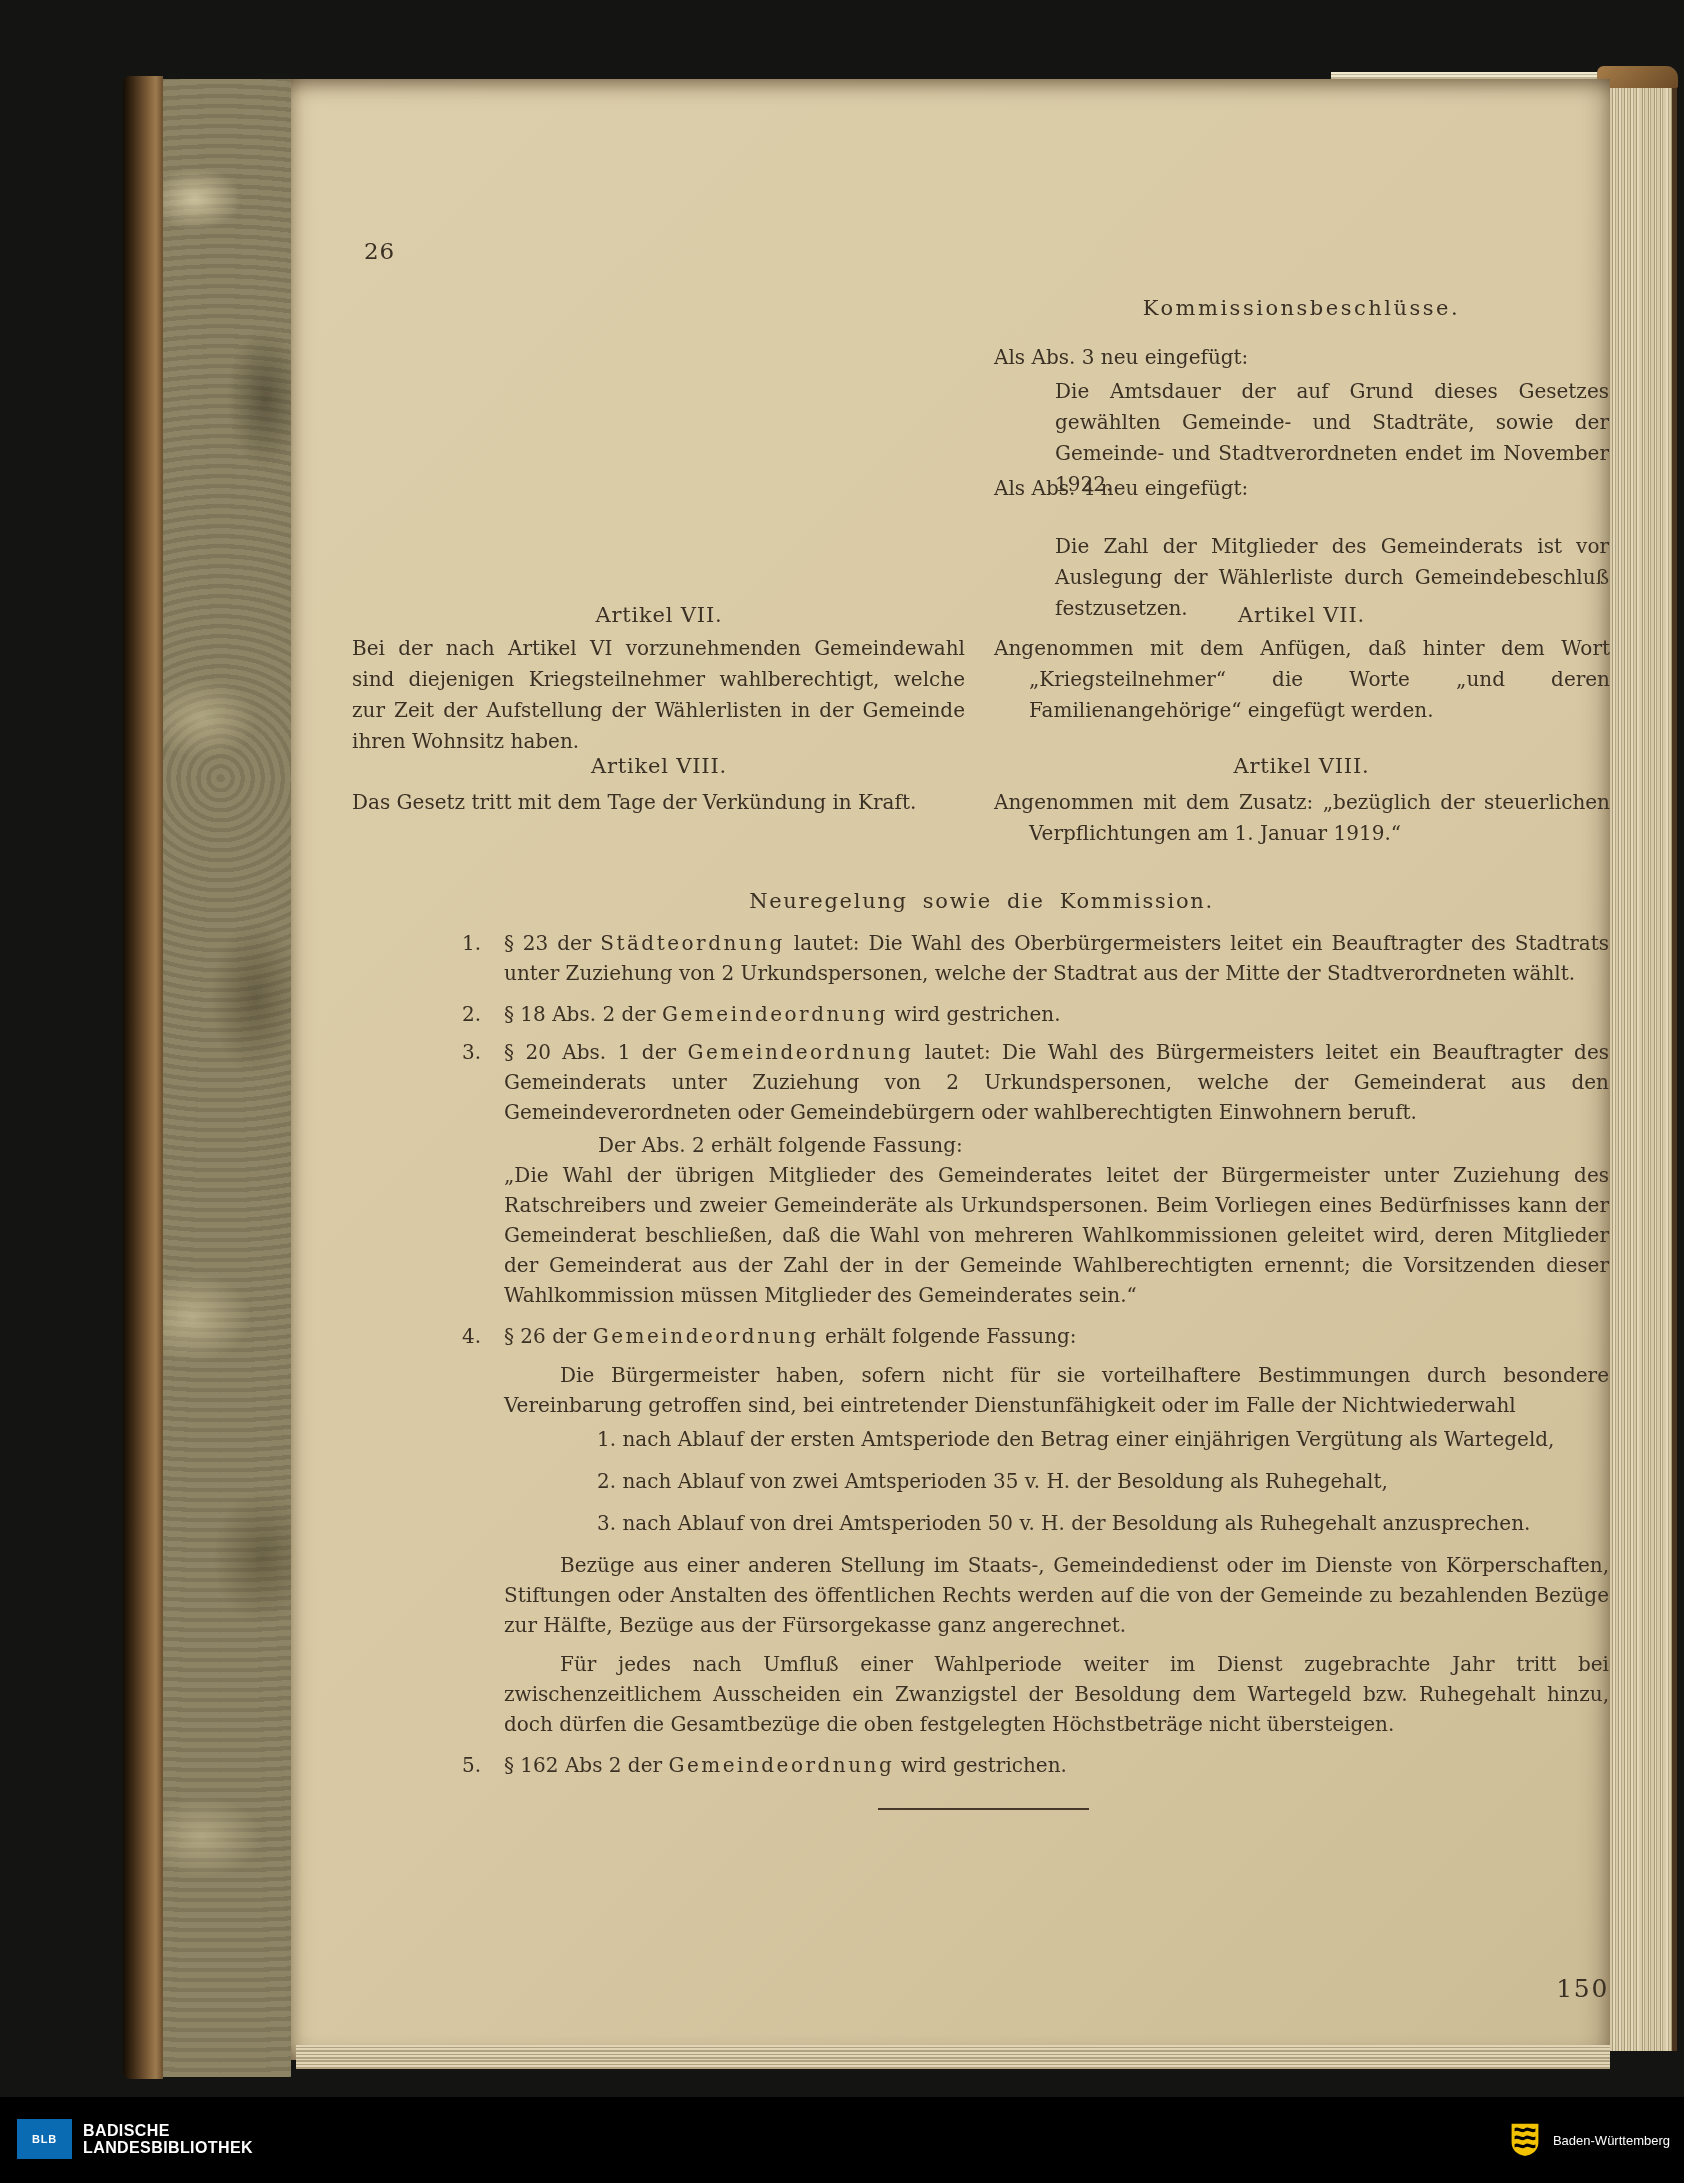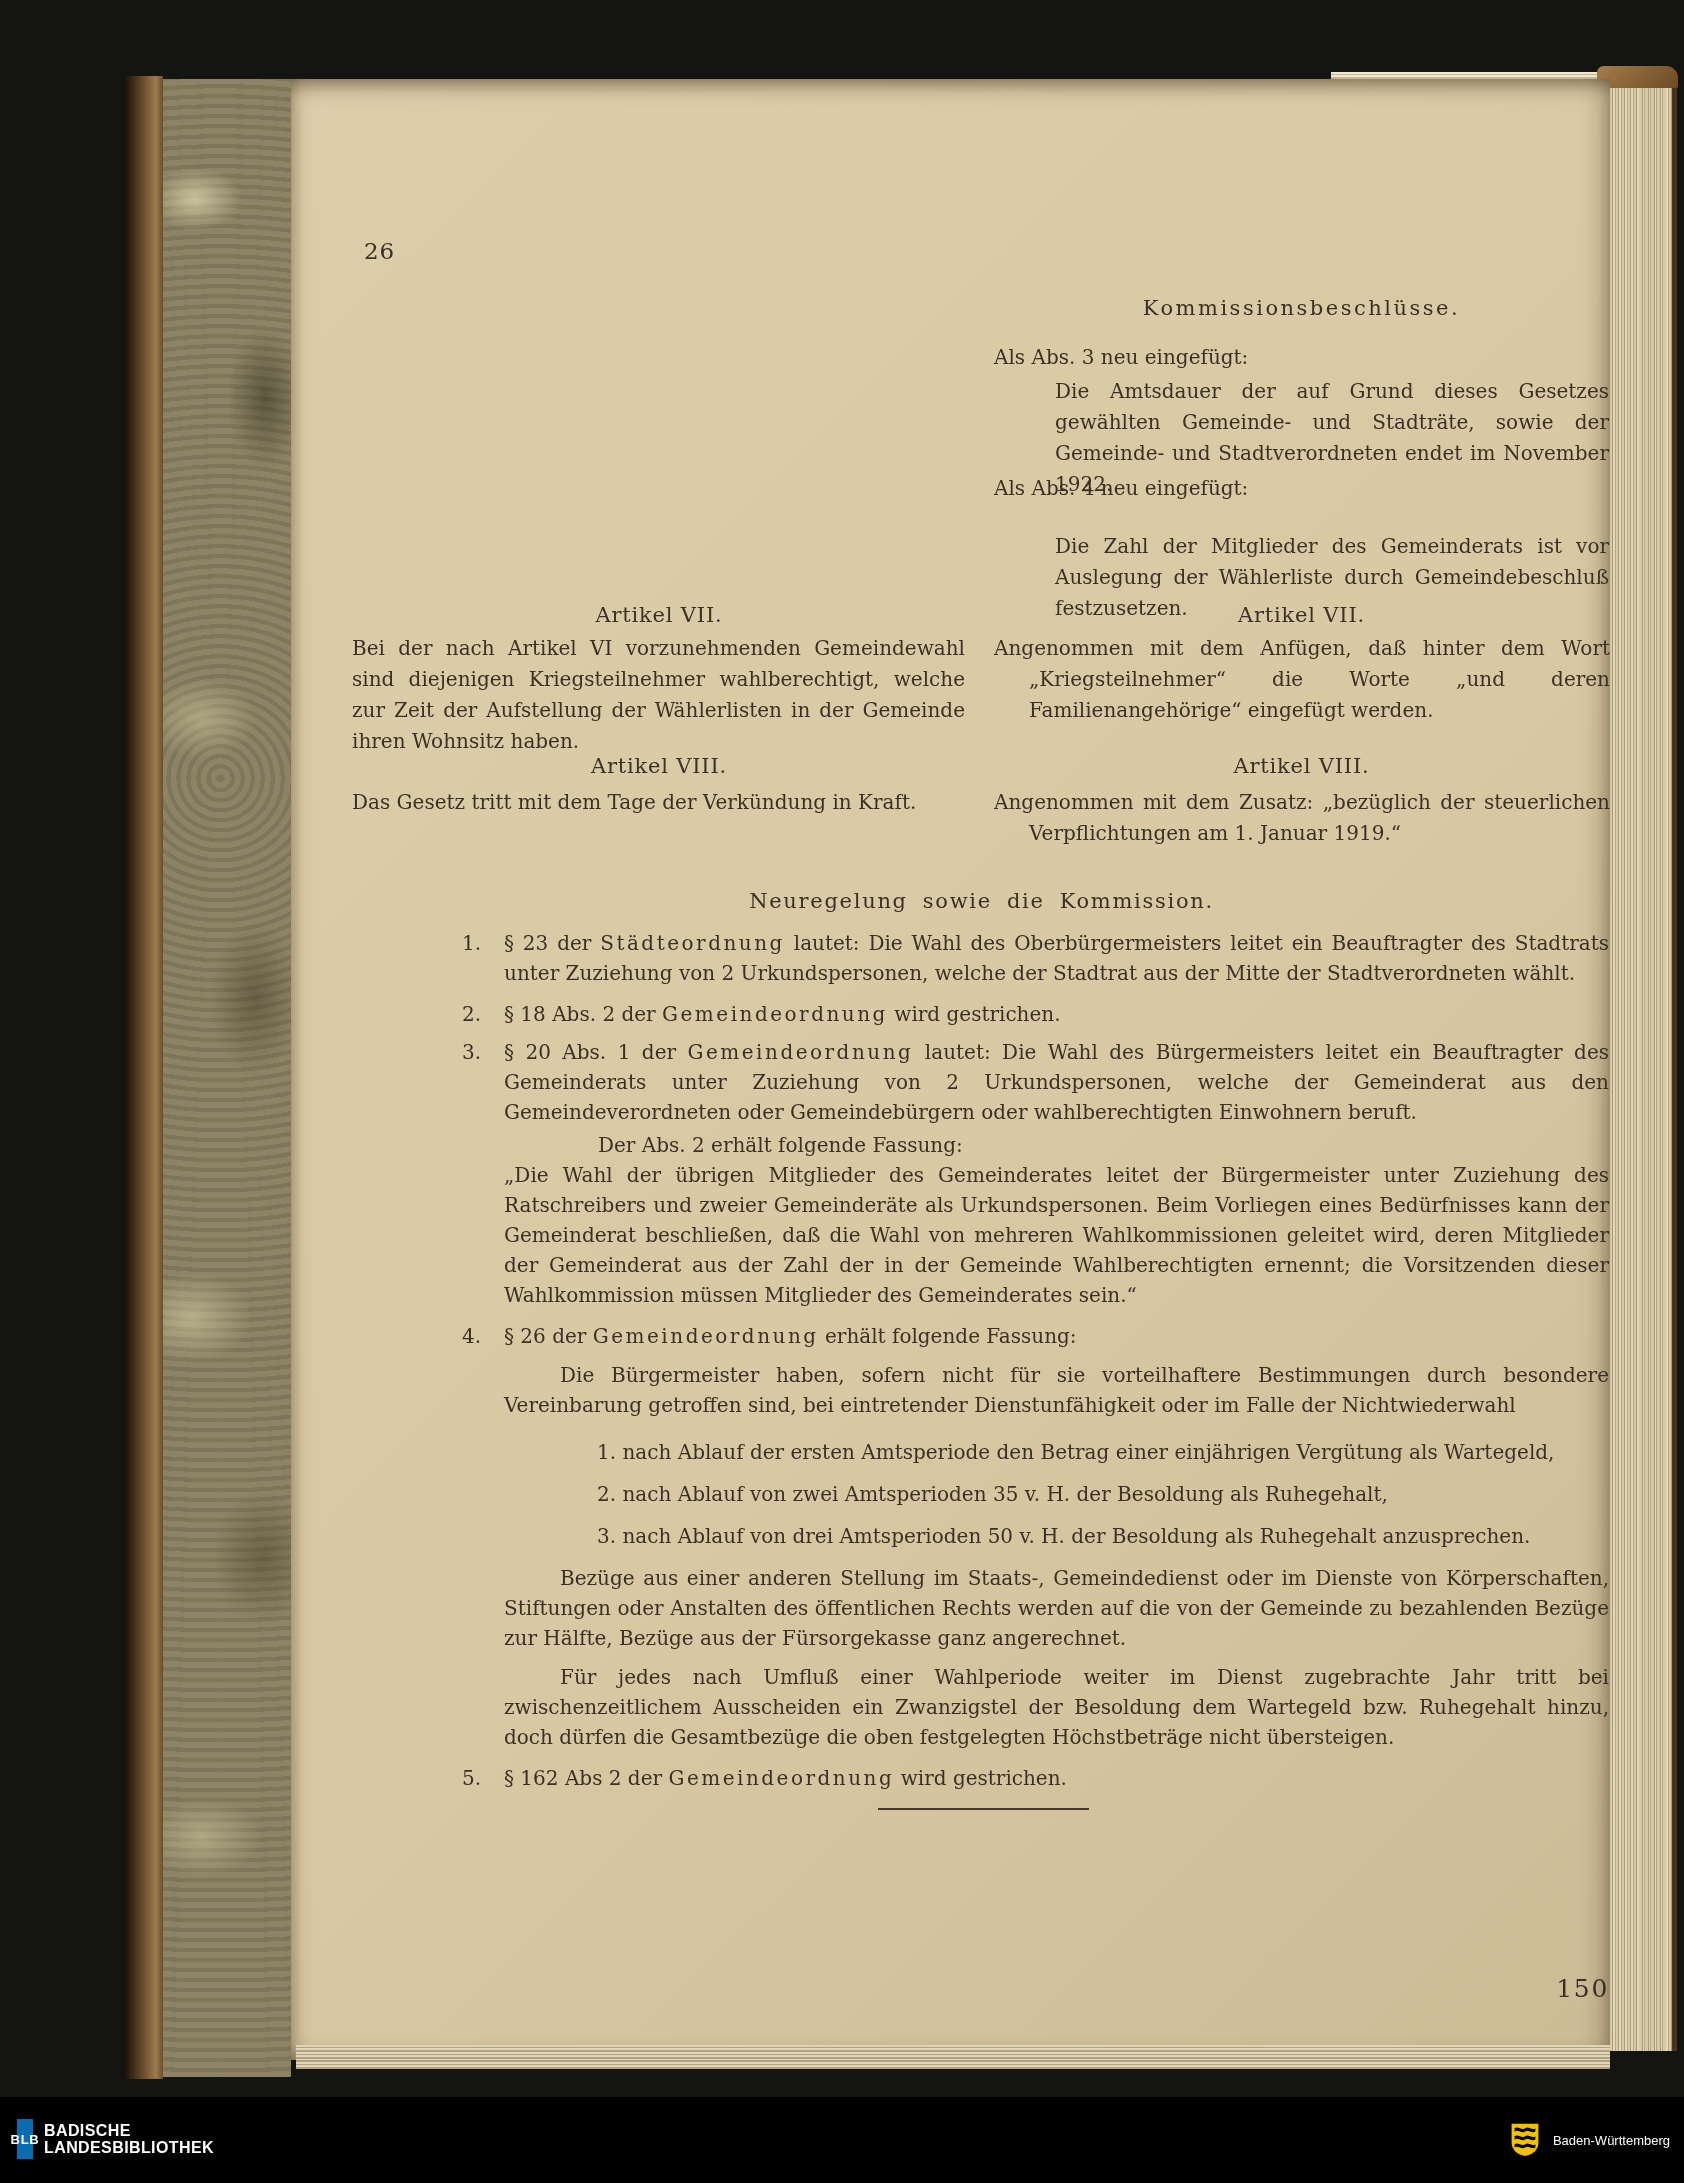--- a/index.html
+++ b/index.html
@@ -48,32 +48,32 @@
 
   .comm-head{letter-spacing:1.7px;word-spacing:6.7px;font-size:21px;}
   .comm-list{position:absolute;left:462px;top:928px;width:1147px;color:#3b3024;
              font-size:20px;line-height:30px;}
   .item{display:flex;margin-bottom:11px;}
   .item .num{width:42px;flex:none;}
   .item .body{flex:1;text-align:justify;}
   .sub-label{margin-top:2.5px;margin-left:94px;text-align:left;}
   .sub-text{margin-top:0;text-align:justify;}
   .para{margin:9.3px 0 0;text-indent:56px;text-align:justify;}
-  .sub-list{margin:17px 0 0 93px;}
+  .sub-list{margin:4px 0 0 93px;}
   .sub-li{margin-bottom:11.8px;text-align:left;}
 
   .rule{position:absolute;left:878px;top:1808px;width:211px;border-top:2.5px solid #45382a;}
   .folio{font-size:23px;letter-spacing:0.8px;}
   .pageno{font-size:25px;letter-spacing:1.7px;}
 
   
   .footer{position:absolute;left:0;bottom:0;width:1685px;height:86px;background:#000;
           font-family:"Liberation Sans", sans-serif;}
   .blb{position:absolute;left:17px;top:22px;display:flex;align-items:center;gap:11px;}
-  .blb-logo{width:16px;height:40px;background:#0a6ab2;color:#fff;font-weight:bold;font-size:13px;
+  .blb-logo{width:55px;height:40px;background:#0a6ab2;color:#fff;font-weight:bold;font-size:11px;
             display:flex;align-items:center;justify-content:center;letter-spacing:0.8px;}
   .blb-name{color:#fff;font-weight:bold;font-size:16px;line-height:17px;letter-spacing:0.4px;}
   .bw{position:absolute;right:15px;top:23.6px;display:flex;align-items:center;gap:11.8px;
       color:#fff;font-size:13px;}
 </style>
 </head>
 <body>
 
 <div class="stage">
 

